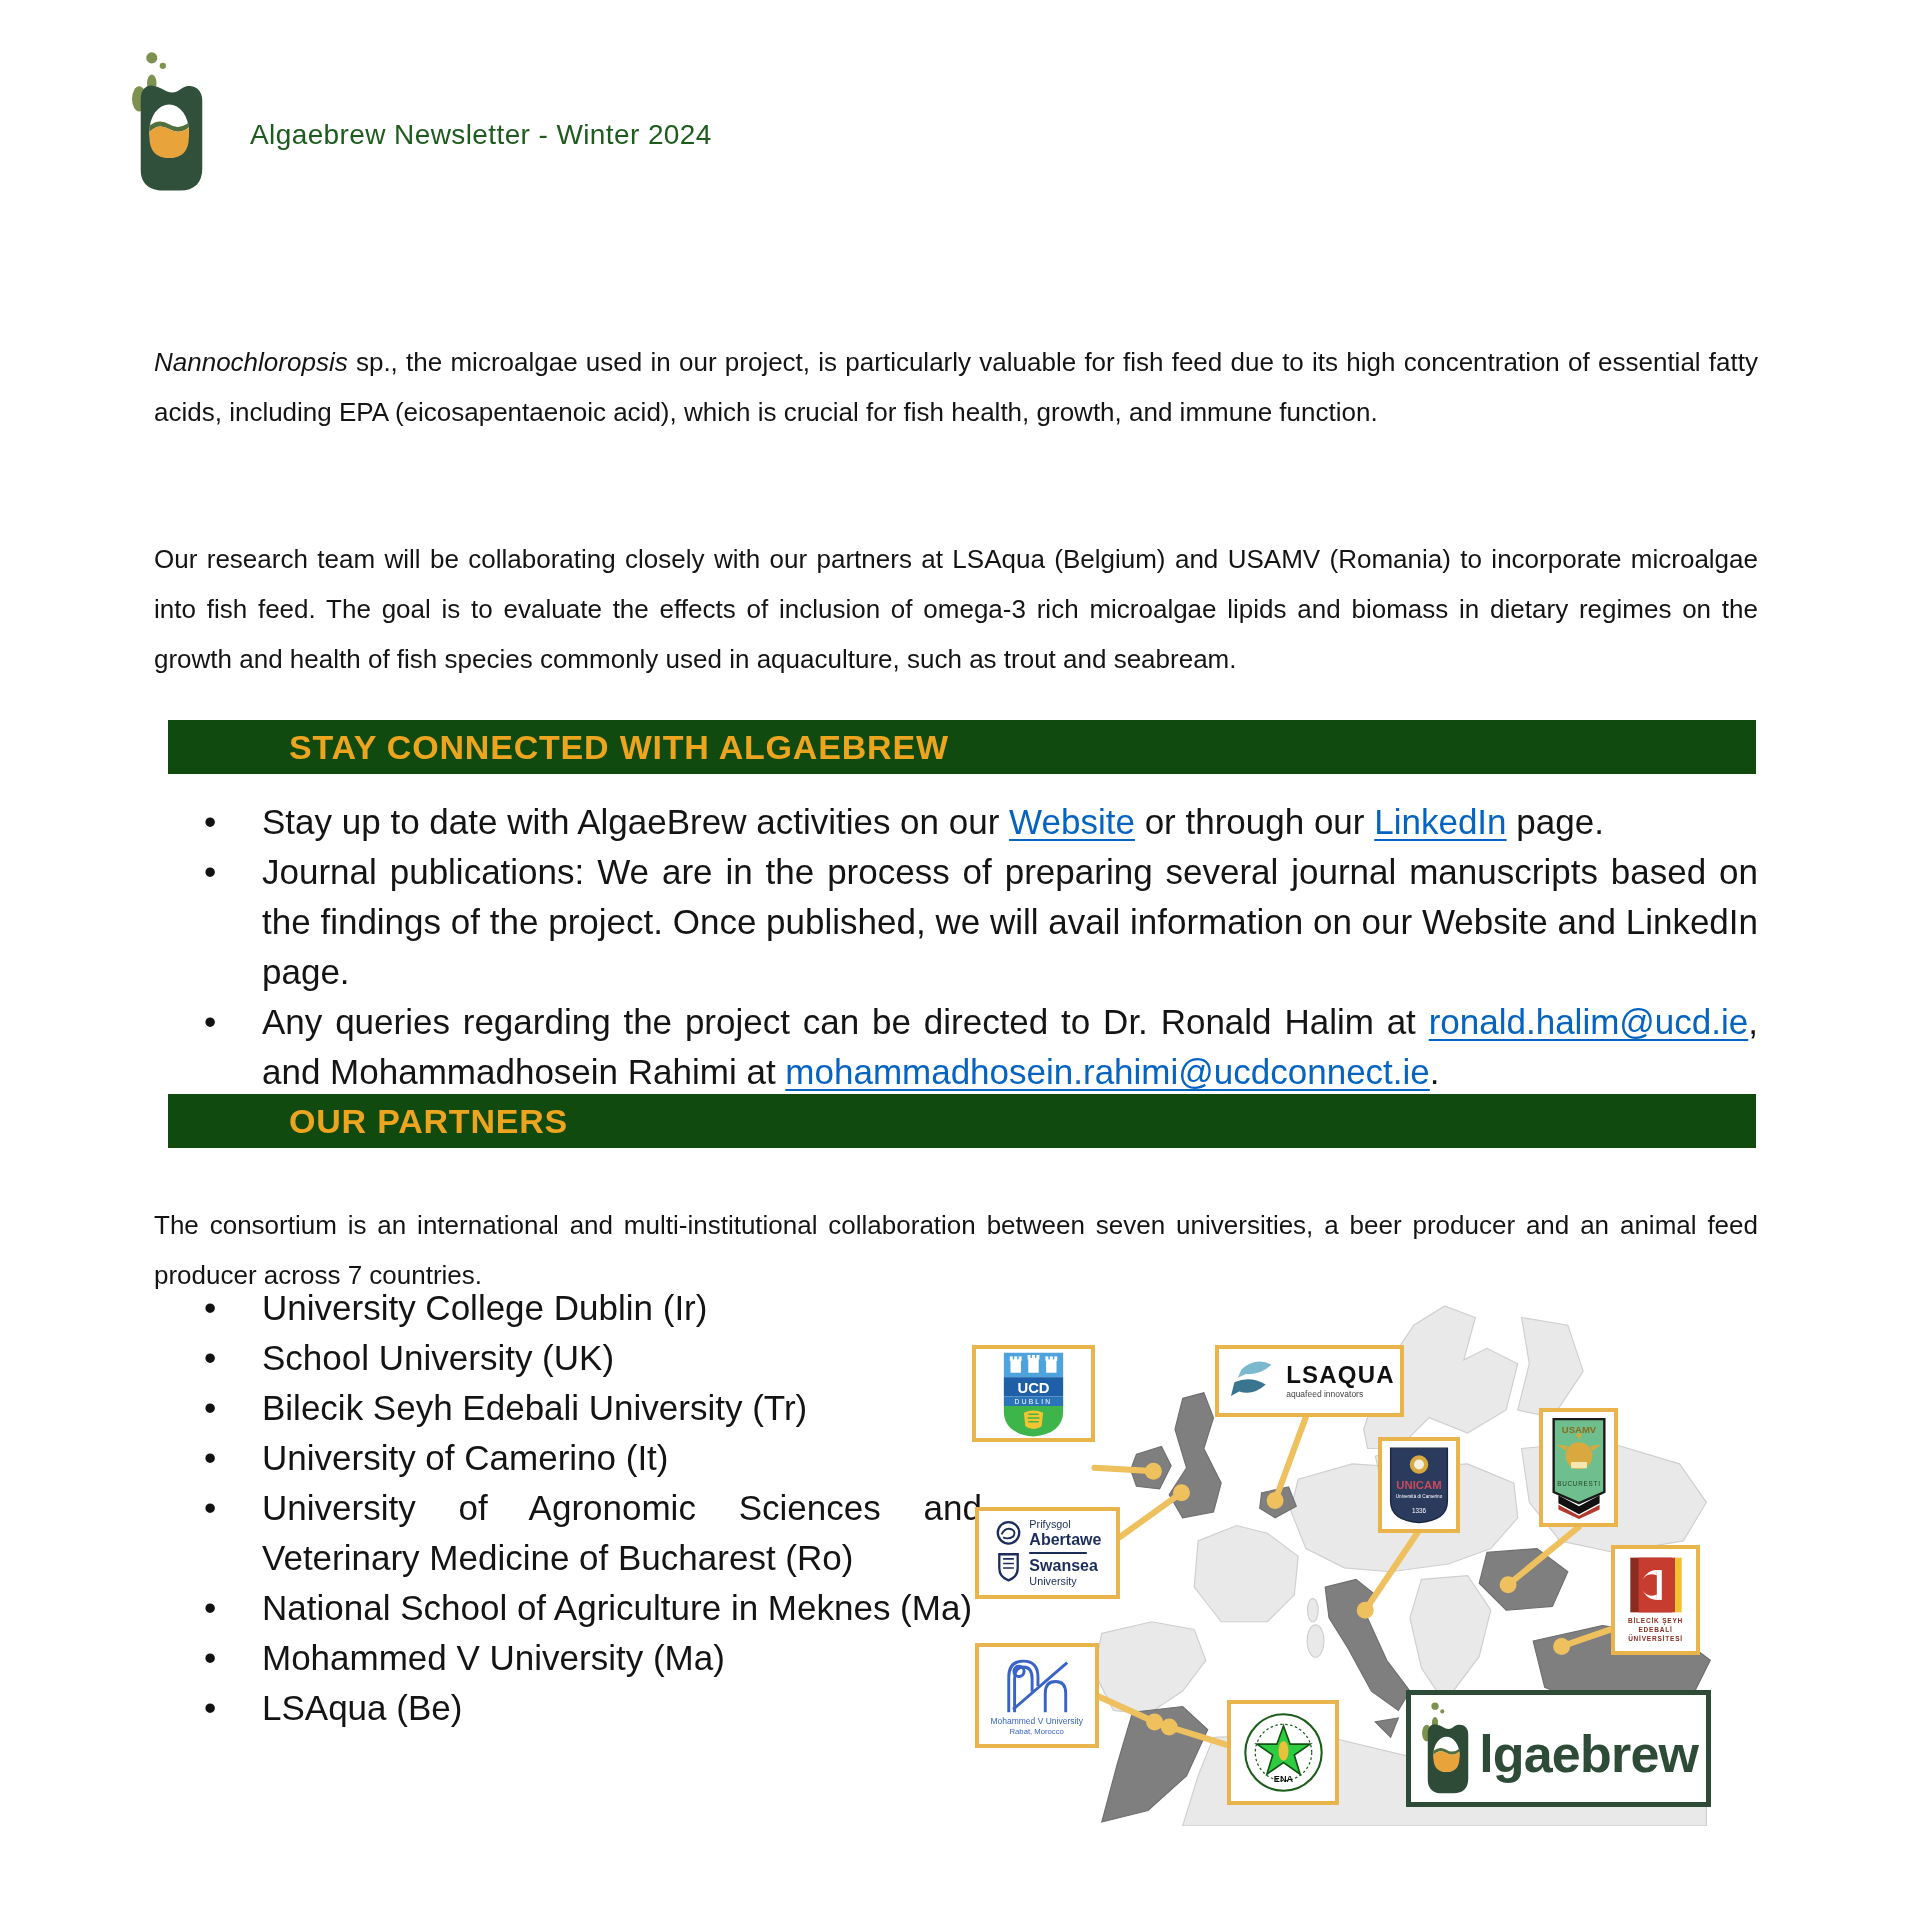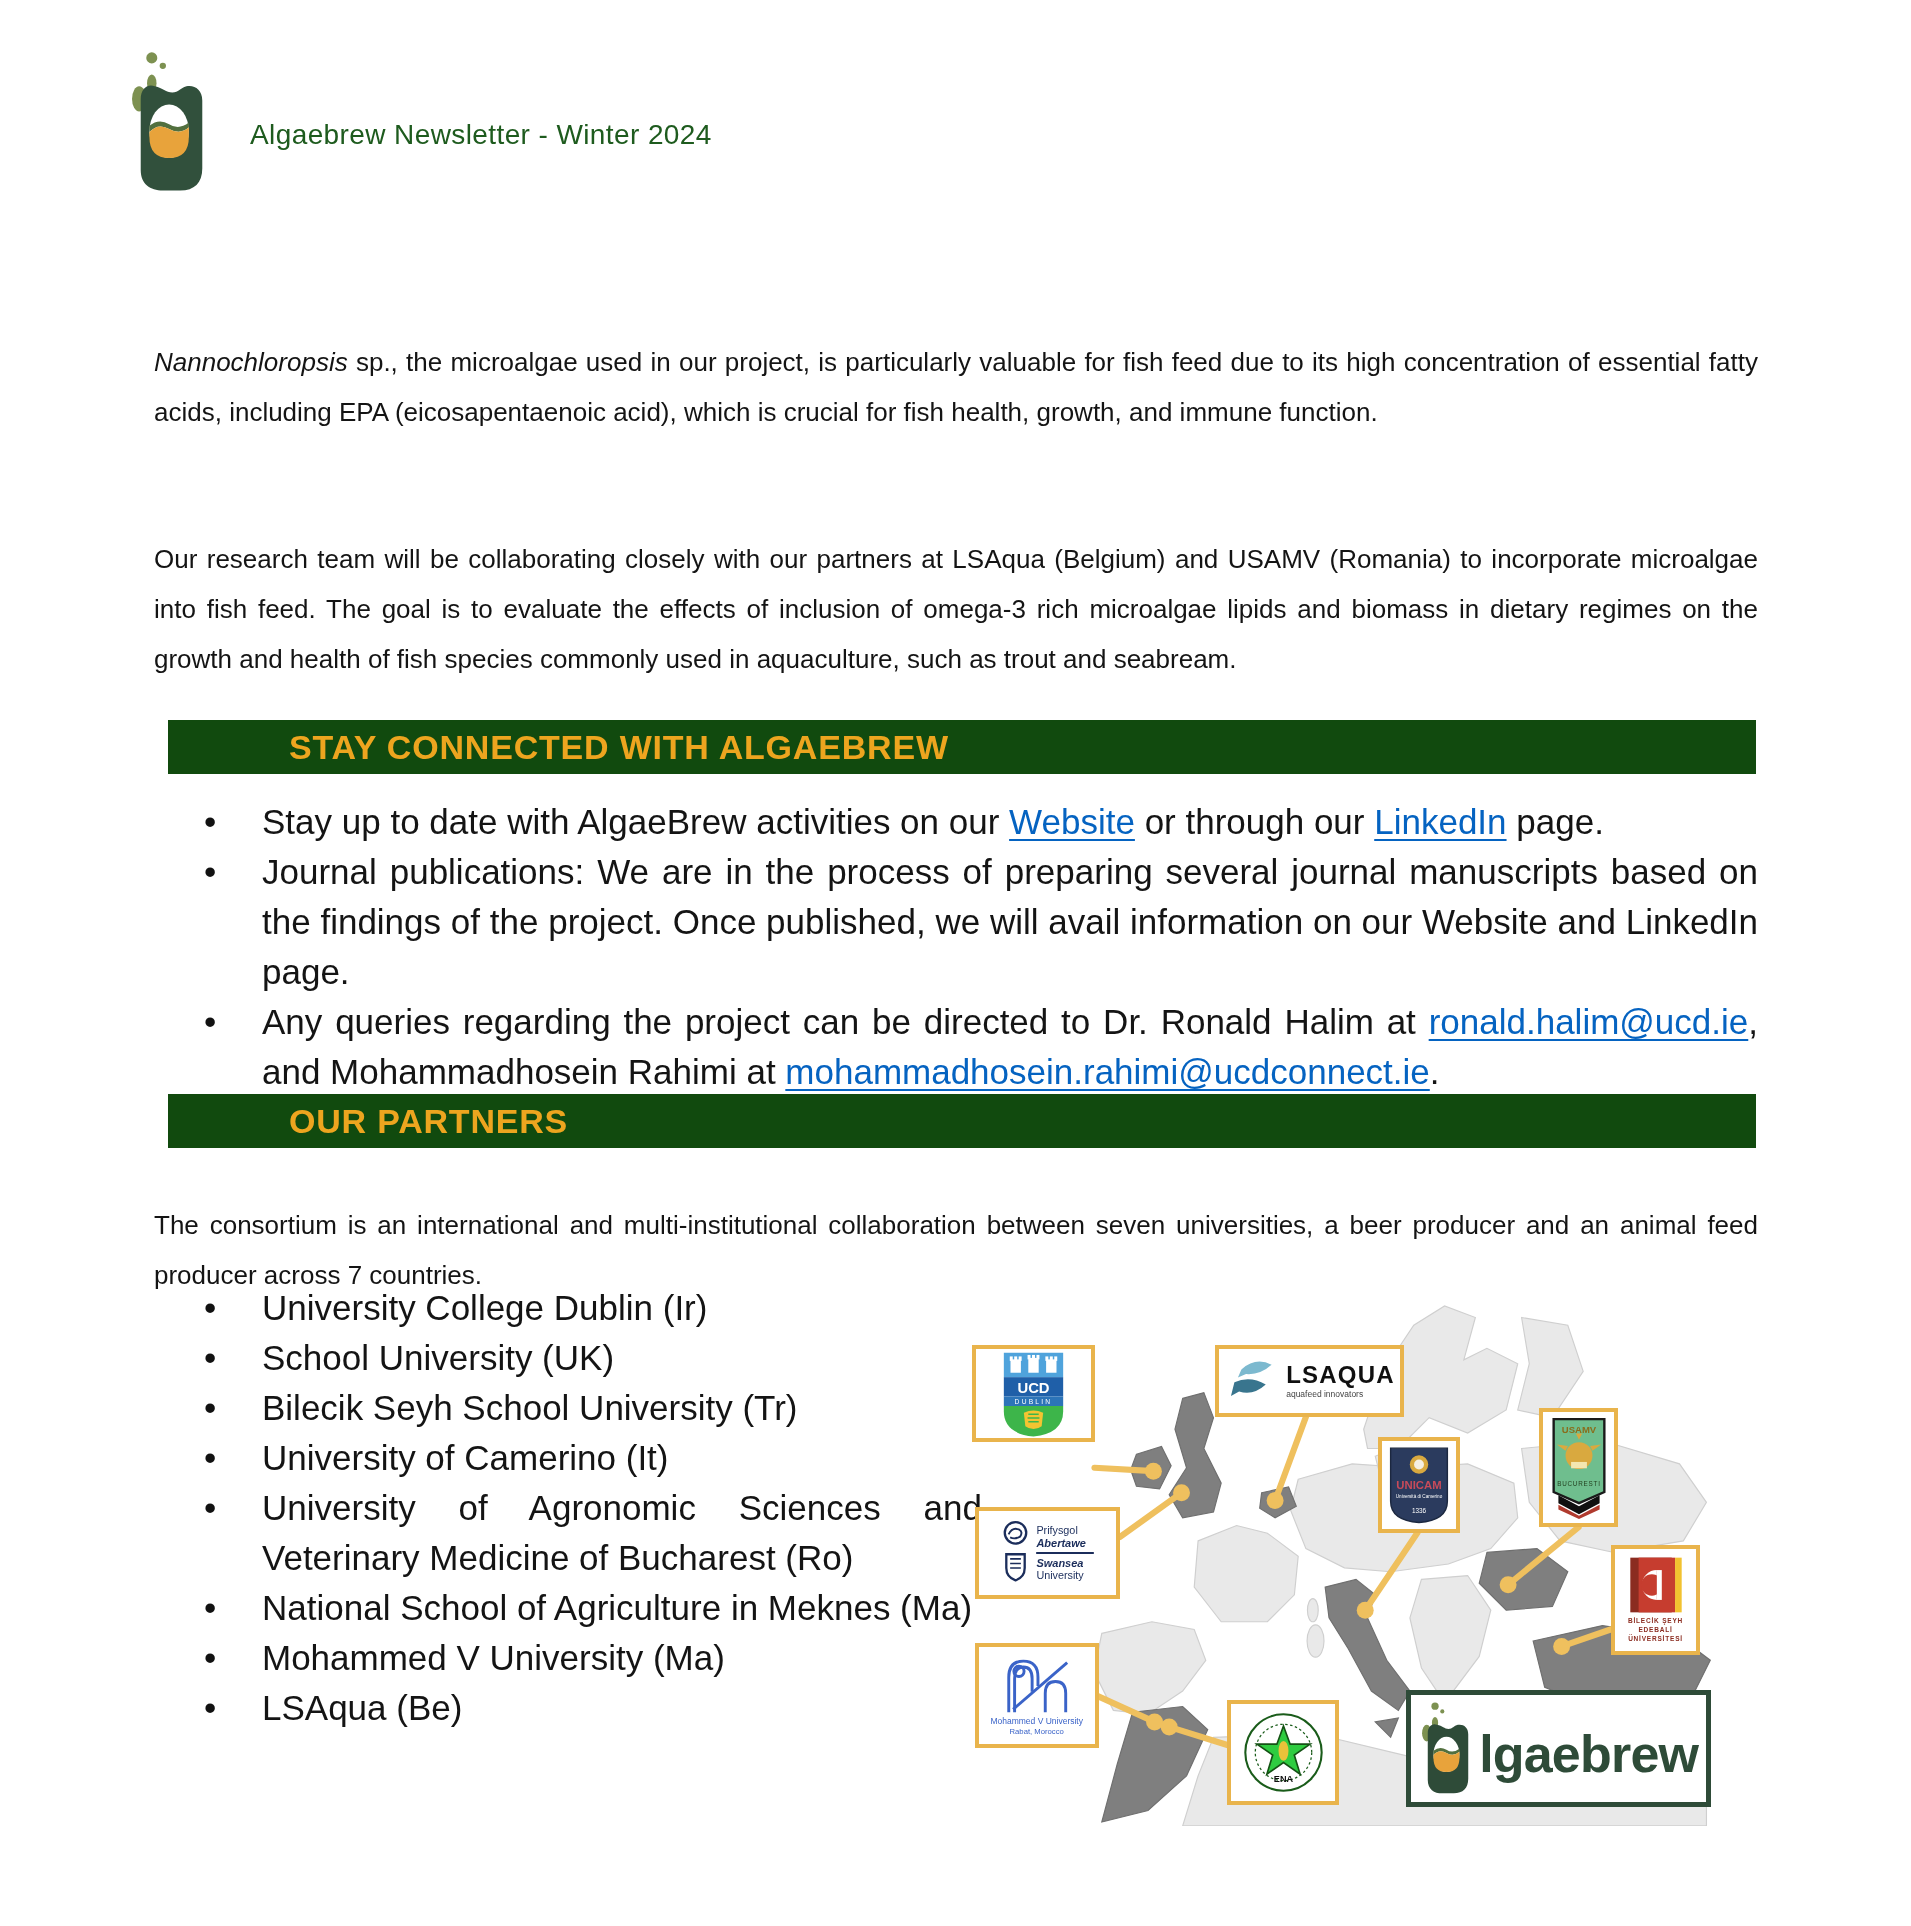--- a/index.html
+++ b/index.html
@@ -47,21 +47,21 @@
   .box-swansea{left:7.7px;top:205px;width:145px;height:92px;flex-direction:row;gap:5.4px;}
   .box-bilecik{left:644px;top:243px;width:89px;height:110px;}
   .box-mohammedv{left:7.7px;top:341px;width:124px;height:105px;}
   .box-ena{left:260px;top:398px;width:112px;height:105px;}
   .box-algaebrew{left:439px;top:388px;width:305px;height:117px;border:5.4px solid #2E4B38;flex-direction:row;gap:2.3px;}
 
   .lsaqua-name{font-size:24px;font-weight:bold;color:#101010;letter-spacing:1.2px;line-height:1;}
   .lsaqua-tag{font-size:8.5px;color:#444;margin-top:2.3px;}
   .swansea-text{color:#1B2D5B;text-align:left;line-height:1.15;}
   .swansea-text .w1{font-size:10.8px;}
-  .swansea-text .w2{font-size:11px;font-weight:bold;font-style:italic;}
+  .swansea-text .w2{font-size:16px;font-weight:bold;}
   .swansea-div{width:58px;height:1.5px;background:#1B2D5B;border-radius:0.8px;margin:3.1px 0;}
   .bilecik-text{font-size:6.5px;font-weight:bold;color:#8B2C20;letter-spacing:0.8px;line-height:1.35;text-align:center;margin-top:3.1px;}
   .mohv-text{color:#3A63C8;text-align:center;line-height:1.25;margin-top:2.3px;}
   .mohv-text .l1{font-size:8.5px;}
   .mohv-text .l2{font-size:7.7px;}
   .algaebrew-word{font-size:52px;font-weight:bold;color:#2E4B38;letter-spacing:-0.8px;line-height:1;margin-top:11.6px;}
 </style>
 </head>
 <body>
 
@@ -97,21 +97,21 @@
   </div>
 
   <div class="banner banner-3">OUR PARTNERS</div>
 
   <p class="body-text p3">The consortium is an international and multi-institutional collaboration between seven universities, a beer producer and an animal feed producer across 7 countries.</p>
 
   <div class="partners-list">
     <ul class="dotlist">
       <li>University College Dublin (Ir)</li>
       <li>School University (UK)</li>
-      <li>Bilecik Seyh School University (Tr)</li>
+      <li>Bilecik Seyh Edebali University (Tr)</li>
       <li>University of Camerino (It)</li>
       <li>University of Agronomic Sciences and Veterinary Medicine of Bucharest (Ro)</li>
       <li>National School of Agriculture in Meknes (Ma)</li>
       <li>Mohammed V University (Ma)</li>
       <li>LSAqua (Be)</li>
     </ul>
   </div>
 
   <div class="map">
     <svg class="map-bg" viewBox="0 0 1950 1360">

